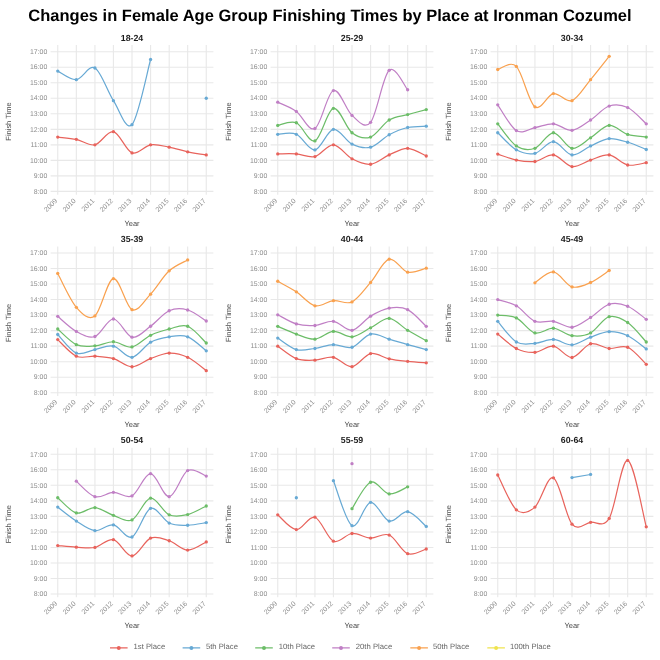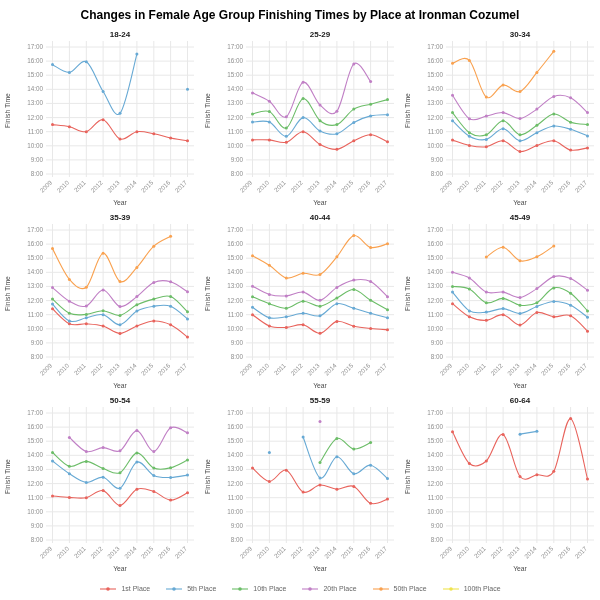--- a/index.html
+++ b/index.html
@@ -1,18 +1,18 @@
 <!DOCTYPE html>
 <html><head>
 <meta charset="utf-8">
 <style>
   html,body{margin:0;padding:0;background:#ffffff;}
   body{width:600px;height:600px;overflow:hidden;font-family:"Liberation Sans","DejaVu Sans",sans-serif;}
   .page{width:600px;height:600px;display:flex;flex-direction:column;}
-  .title{height:28px;line-height:30px;text-align:center;font-size:12px;font-weight:bold;color:#000;}
+  .title{height:28px;line-height:30px;text-align:center;font-size:15px;font-weight:bold;color:#000;}
   .grid{display:grid;grid-template-columns:repeat(3,200px);grid-template-rows:repeat(3,183px);}
   .cell{width:200px;height:183px;}
   .legend{height:23px;display:flex;align-items:center;justify-content:center;gap:15px;}
   .legend-item{display:flex;align-items:center;gap:4px;}
   .legend-label{font-size:7px;color:#666;}
   svg text{font-family:"Liberation Sans","DejaVu Sans",sans-serif;}
 </style>
 </head>
 <body>
 

